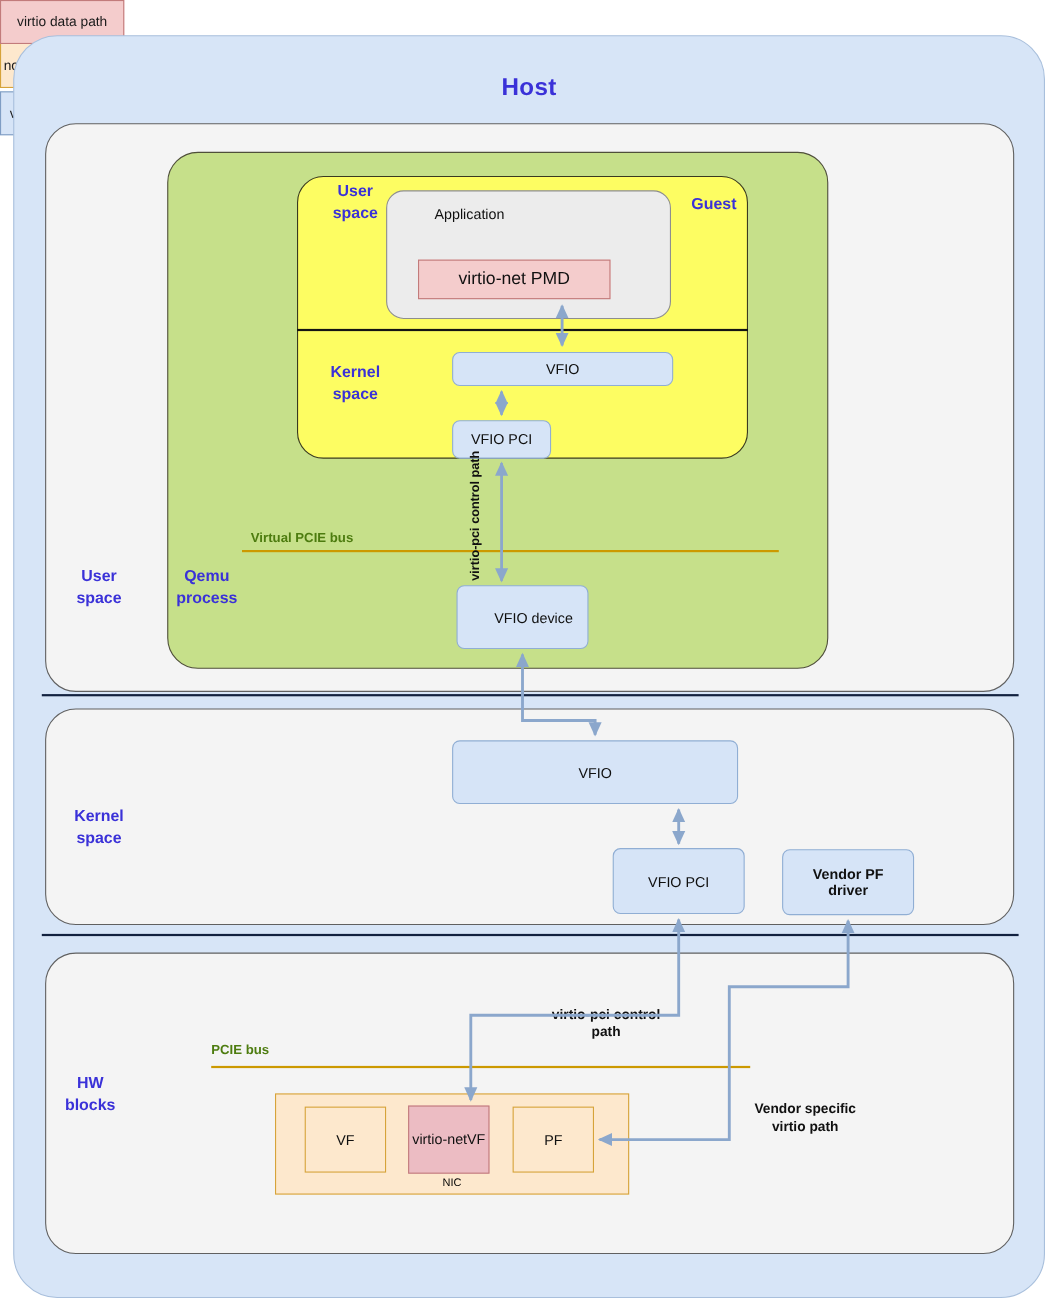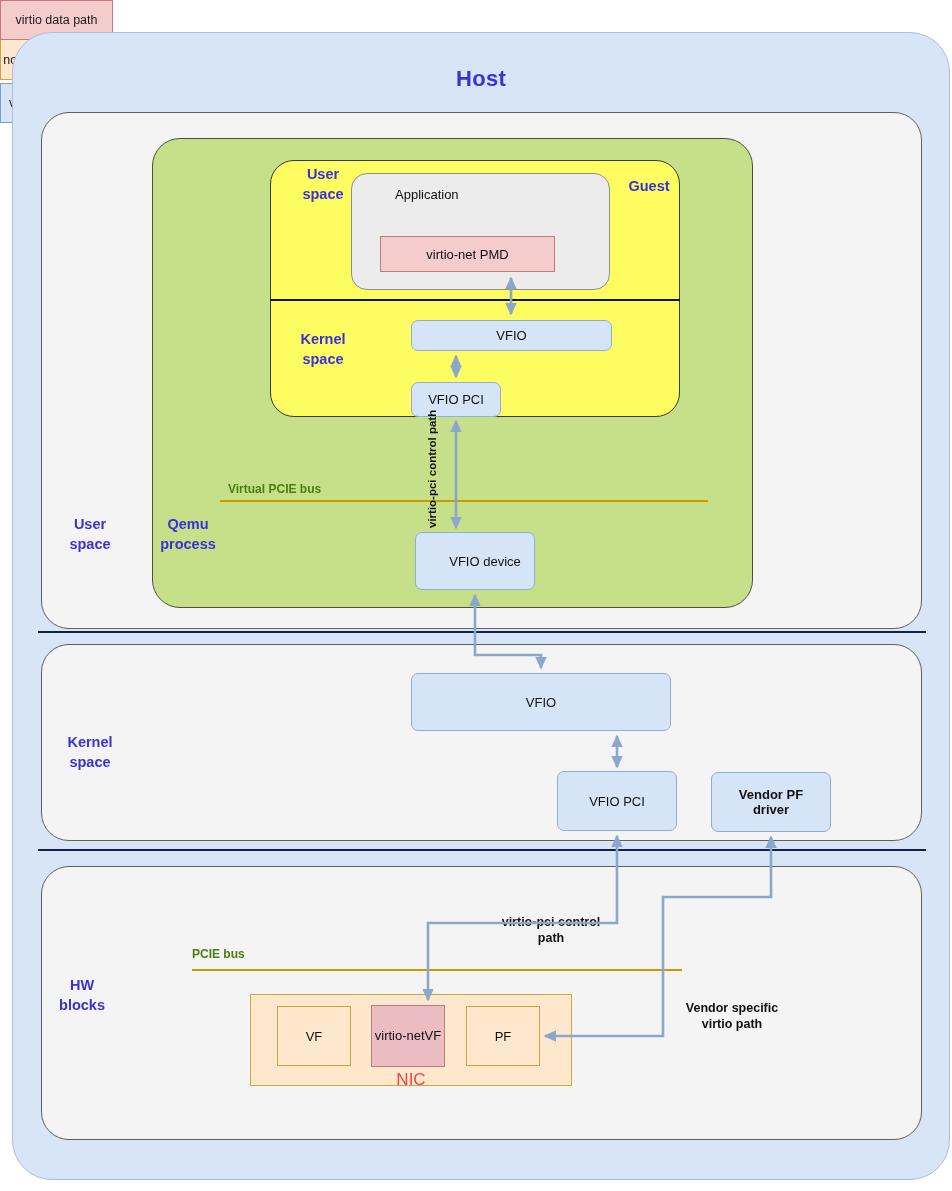--- a/index.html
+++ b/index.html
@@ -40,34 +40,34 @@
   #guest{left:270px;top:160px;width:410px;height:257px;background:#fdfd62;
          border:1px solid #3a3a20;border-radius:24px;}
   #guest-split{left:270px;top:299px;width:410px;height:2px;background:#141414;}
   
   #app{left:351px;top:173px;width:259px;height:117px;background:#ececec;
        border:1px solid #8e8e8e;border-radius:16px;}
 
   
   .box{background:#d6e4f7;border:1px solid #90aed4;border-radius:7px;
        color:#101010;font-size:13px;}
-  .box-sq{background:#f4cccc;border:1px solid #c27b7b;color:#101010;font-size:13px;}
+  .box-sq{background:#f4cccc;border:1px solid #c27b7b;color:#101010;font-size:16px;}
 
   
   .bus-line{background:#cc9900;height:2px;}
   .bus-label{font-size:12px;font-weight:bold;color:#4d7c0f;}
 
   
   #arrows{left:0;top:0;width:952px;height:1191px;pointer-events:none;}
 
   
   #nic{left:250px;top:994px;width:322px;height:92px;background:#fde8cd;
        border:1px solid #d6a33a;}
   .nic-sub{background:#fde8cd;border:1px solid #d6a33a;font-size:13px;color:#101010;}
-  #nic-label{left:250px;top:1070px;width:322px;font-size:17px;color:#ef4444;}
+  #nic-label{left:250px;top:1070px;width:322px;font-size:10px;color:#000000;}
 
   .path-note{font-size:12.5px;font-weight:bold;color:#101010;line-height:1.25;text-align:center;}
   #vpci-vert{left:410px;top:420px;width:22px;height:110px;}
   #vpci-vert span{display:block;font-size:11.5px;font-weight:bold;color:#101010;
      transform:rotate(-90deg);transform-origin:left top;white-space:nowrap;
      position:absolute;left:16px;top:108px;line-height:1.15;text-align:center;width:108px;}
 </style>
 </head>
 <body>
 

